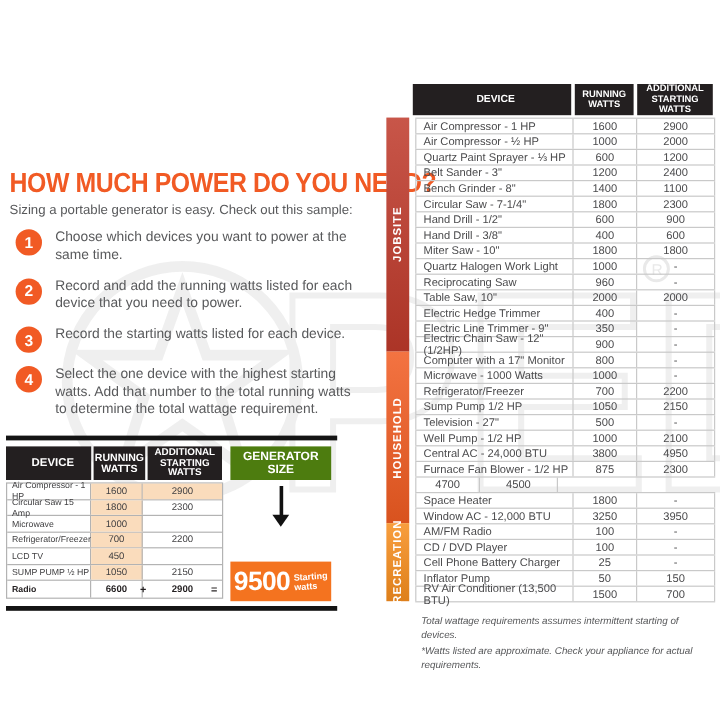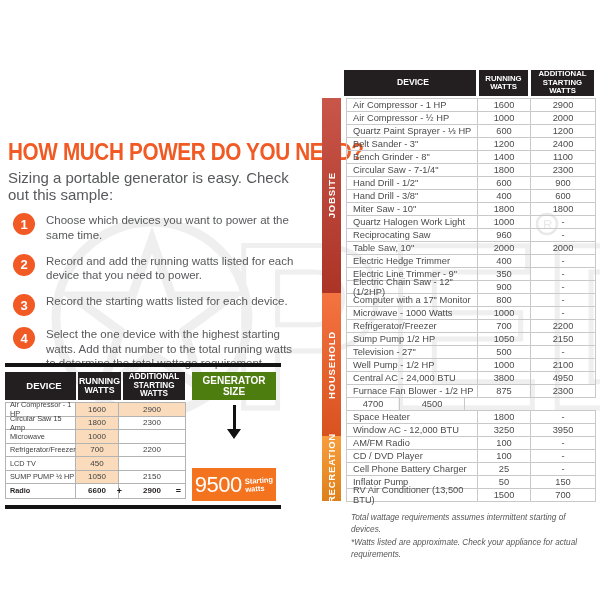--- a/index.html
+++ b/index.html
@@ -5,21 +5,21 @@
   * { margin:0; padding:0; box-sizing:border-box; }
   html,body { background:#fff; }
   .page { position:relative; width:600px; height:600px; background:#fff; overflow:hidden;
           font-family:"Liberation Sans","DejaVu Sans",sans-serif; }
   .watermark { position:absolute; inset:0; z-index:0; pointer-events:none; }
 
   
   .intro { position:absolute; left:8px; top:140px; width:302px; z-index:2; }
   .title { color:#f15a24; font-size:23px; font-weight:bold; white-space:nowrap;
            letter-spacing:-0.4px; transform:scaleX(0.9); transform-origin:0 50%; line-height:1.05; }
-  .subtitle { font-size:15px; color:#58595b; margin-top:5px; }
+  .subtitle { font-size:11px; color:#58595b; margin-top:5px; }
   .steps { margin-top:9px; }
   .step { display:flex; margin-bottom:10px; }
   .step-badge { flex:0 0 22px; width:22px; height:22px; margin-left:5px; margin-top:1px;
                 border-radius:50%; background:#f15a24; color:#fff; font-weight:bold; font-size:13px;
                 display:flex; align-items:center; justify-content:center; }
   .step-text { margin-left:11px; font-size:11.5px; color:#58595b; line-height:1.28;
                width:250px; padding-top:1px; }
 
   
   .sample { position:absolute; left:5px; top:363px; width:276px; z-index:2; }
@@ -51,21 +51,21 @@
   .gen-head { height:28px; background:#4d7c0f; color:#fff; font-weight:bold; font-size:10px;
               text-align:center; line-height:1.12; display:flex; align-items:center; justify-content:center;
               padding:0 6px; }
   .gen-note { font-size:9.3px; color:#58595b; text-align:center; margin-top:6px; line-height:1.2; }
   .gen-arrow { width:3px; height:25px; background:#111; margin:5px auto 0; position:relative; }
   .gen-arrow:after { content:""; position:absolute; left:50%; transform:translateX(-50%); bottom:-9px;
                      border-left:7px solid transparent; border-right:7px solid transparent;
                      border-top:10px solid #111; }
   .gen-value { margin-top:auto; height:33px; background:#f4731f; color:#fff; display:flex;
                align-items:center; justify-content:center; gap:3px; }
-  .gen-number { font-size:22px; font-weight:normal; letter-spacing:-0.5px; }
+  .gen-number { font-size:22px; font-weight:bold; letter-spacing:-0.5px; }
   .gen-unit { font-size:7.5px; font-weight:bold; line-height:1.05; transform:rotate(-4deg); }
 
   
   .rtable { position:absolute; left:322px; top:70px; width:277px; z-index:2; }
   .r-head { display:flex; gap:3px; height:26px; margin-left:22px; }
   .r-head > div { background:#231f20; color:#fff; font-weight:bold; display:flex;
                   align-items:center; justify-content:center; text-align:center; line-height:1.08; }
   .rh-dev { width:132px; justify-content:flex-start; padding-left:6px; font-size:8.6px; text-align:left; }
   .rh-run { width:49px; font-size:7.8px; }
   .rh-add { width:63px; font-size:7.8px; }

